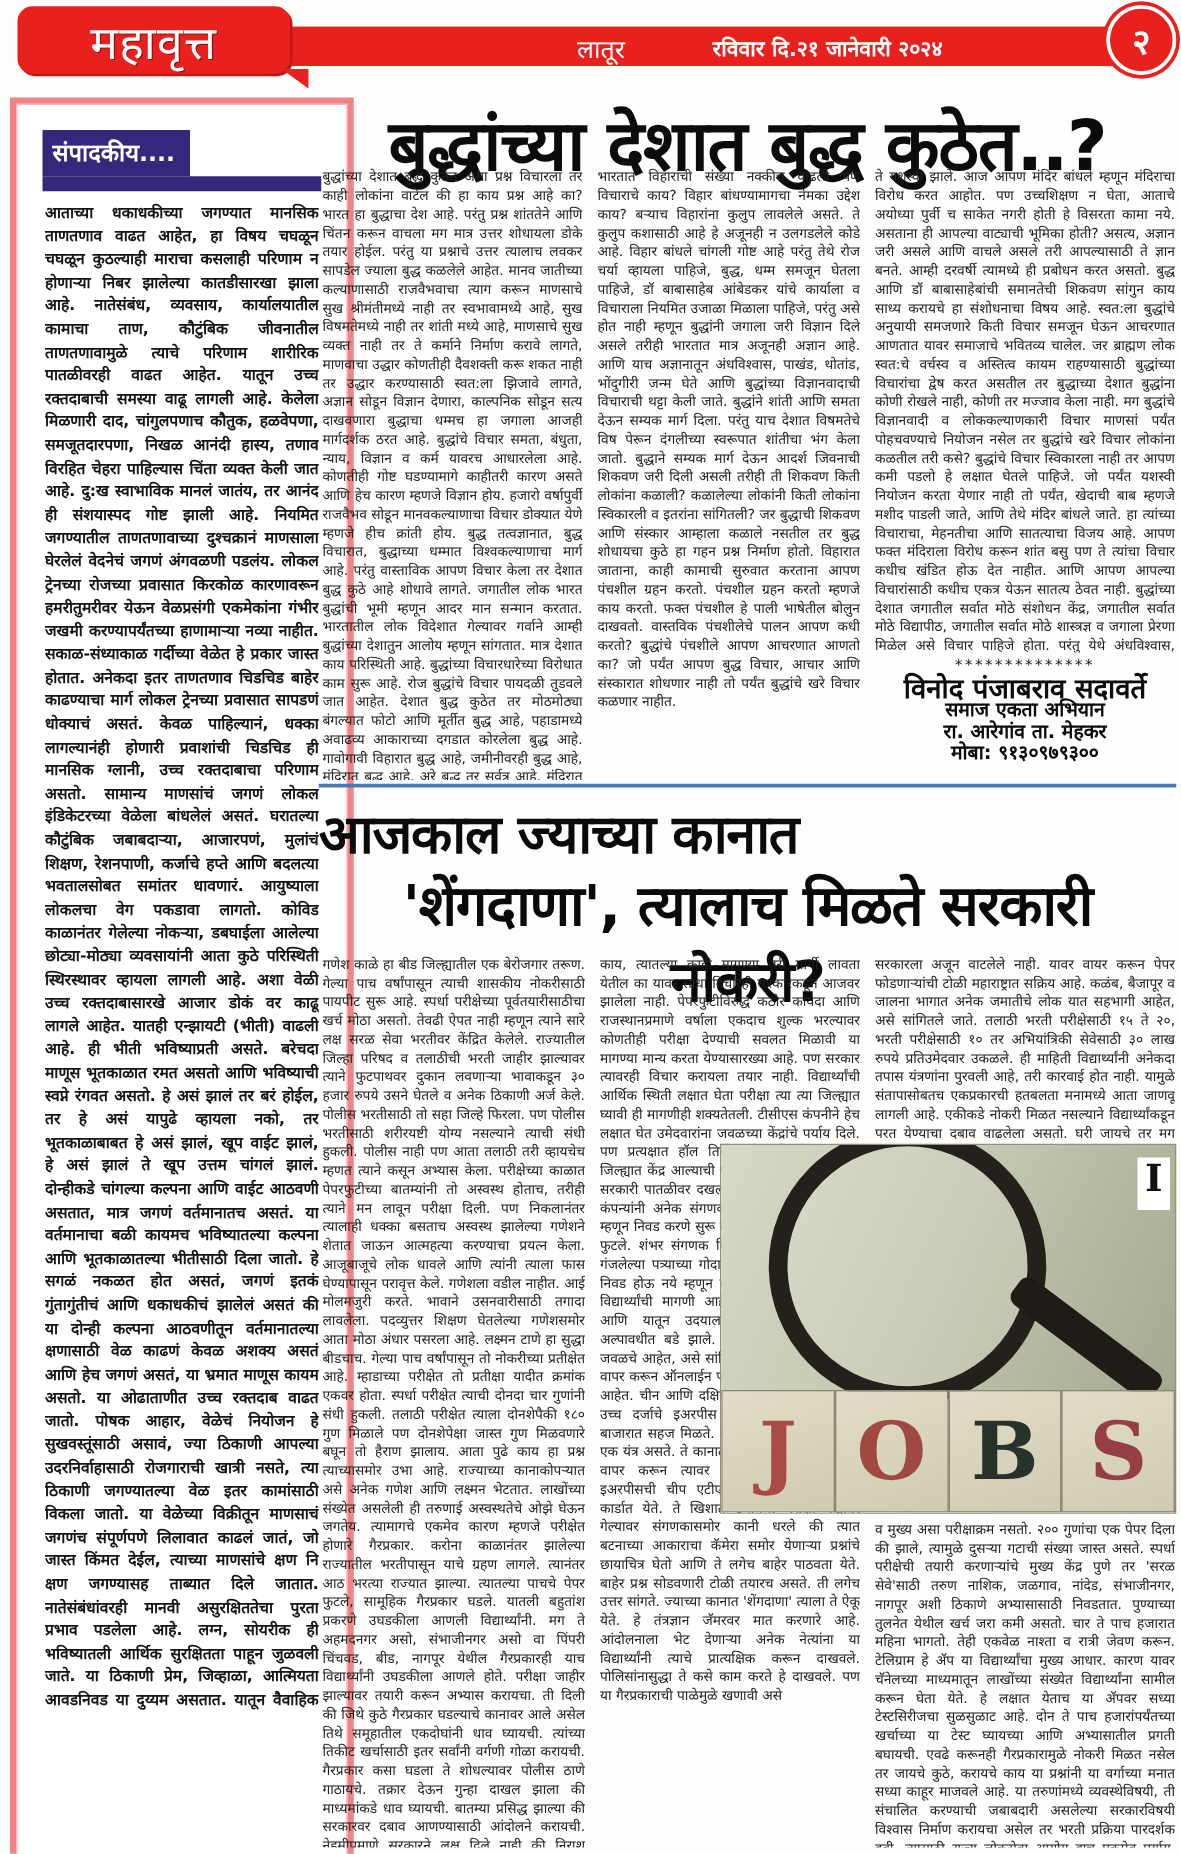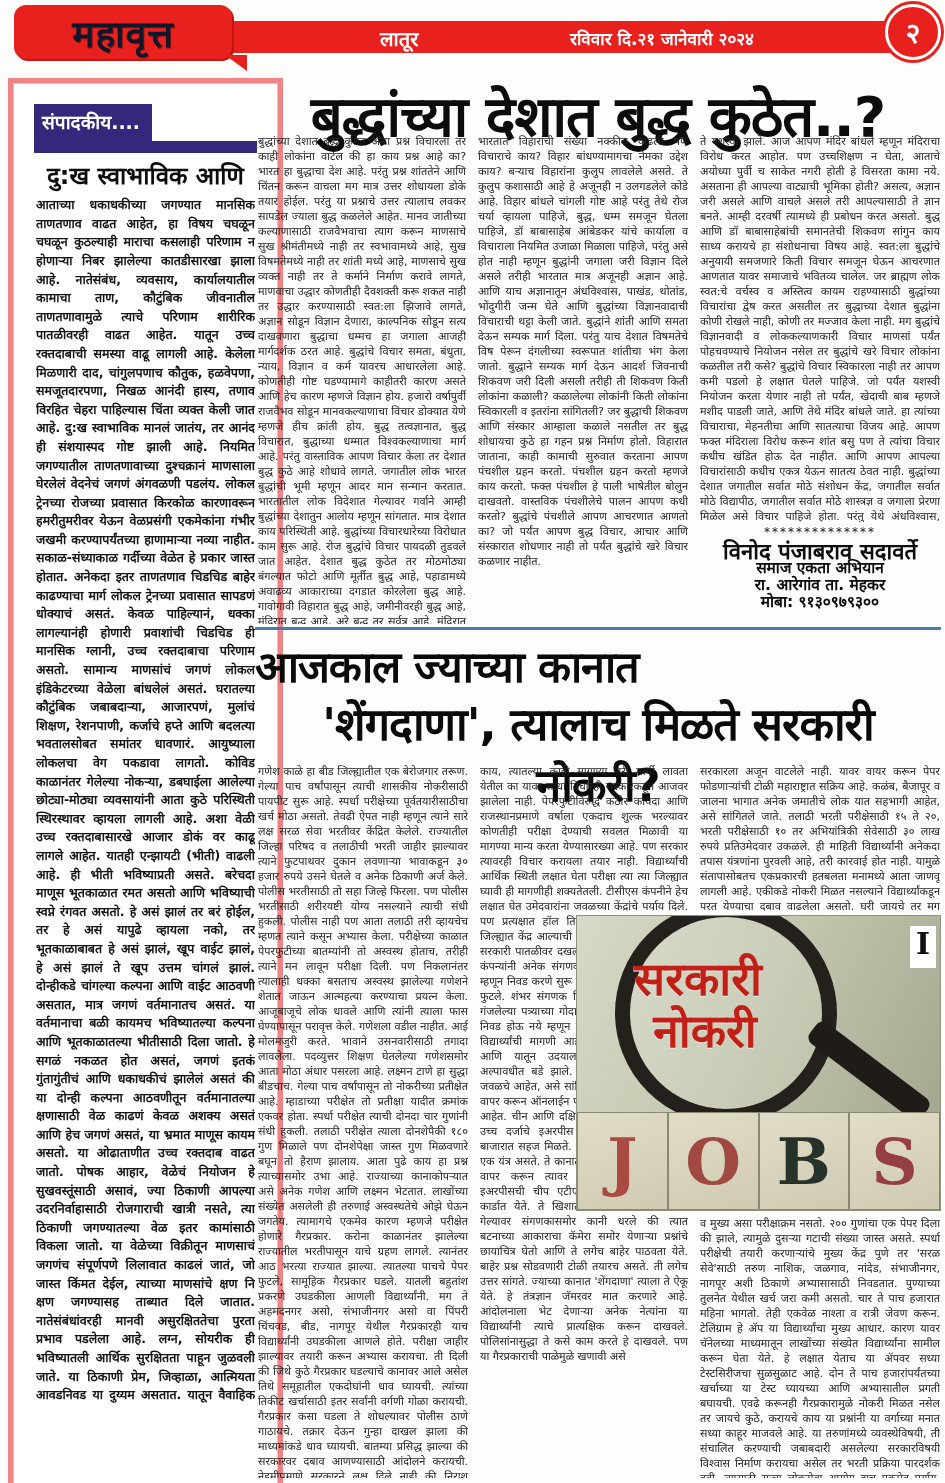--- a/index.html
+++ b/index.html
@@ -9,26 +9,26 @@
     font-family:"DejaVu Sans","Liberation Sans",sans-serif;
   }
   
   .ribbon{position:absolute;left:170px;top:21px;width:745px;height:32px;background:#e8211f;
     clip-path:polygon(0 0,98% 0,100% 35%,97% 100%,2% 100%,0 60%);}
   .ribbon-fold{position:absolute;left:905px;top:50px;width:26px;height:10px;background:#b01512;
     clip-path:polygon(0 0,100% 0,60% 100%,0 60%);}
   .masthead{position:absolute;left:14px;top:5px;width:218px;height:54px;background:#e8211f;
     border-radius:12px;display:flex;align-items:center;justify-content:center;
     box-shadow:2px 2px 0 #c01713;}
-  .masthead span{color:#0f172a;font-size:37px;font-weight:700;letter-spacing:1px;
+  .masthead span{color:#ffffff;font-size:37px;font-weight:400;letter-spacing:1px;
     text-shadow:1px 1px 0 #8e0f0c;}
   .masthead-tail{position:absolute;left:225px;top:55px;width:22px;height:16px;background:#e8211f;
     clip-path:polygon(0 0,100% 0,100% 100%,30% 30%);}
-  .hdr-city{position:absolute;left:380px;top:25px;width:120px;text-align:left;color:#fff;
-    font-size:20px;font-weight:700;}
+  .hdr-city{position:absolute;left:380px;top:25px;width:120px;text-align:right;color:#fff;
+    font-size:20px;font-weight:400;}
   .hdr-date{position:absolute;left:570px;top:27px;width:290px;text-align:left;color:#fff;
     font-size:17px;font-weight:700;}
   .page-badge{position:absolute;left:885px;top:4px;width:50px;height:50px;border-radius:50%;
     background:#e8211f;border:3px solid #fff;box-shadow:0 0 0 3px #e8211f;
     display:flex;align-items:center;justify-content:center;color:#fff;font-size:28px;font-weight:800;}
   
   .edit-box{position:absolute;left:8px;top:62px;width:233px;height:1410px;background:#fff;
     border:5px solid #ef8385;box-shadow:inset 0 0 0 1px #f7b9ba;padding:16px;margin-top:16px;}
   .edit-tab{display:inline-block;margin:5px 0 0 5px;padding:5px 12px 6px 8px;background:#35277c;
     color:#fff;font-size:19px;font-weight:800;}
@@ -97,21 +97,20 @@
 <div class="hdr-city">लातूर</div>
 <div class="hdr-date">रविवार दि.२१ जानेवारी २०२४</div>
 <div class="page-badge">
   <span>२</span>
 </div>
 
 <div class="edit-box">
   <div class="edit-tab">संपादकीय....</div>
   <div class="edit-bar"></div>
   <div class="edit-head">
-    <div>दु:ख स्वाभाविक आणि</div>
   </div>
   <div class="edit-body">आताच्या धकाधकीच्या जगण्यात मानसिक ताणतणाव वाढत आहेत, हा विषय चघळून चघळून कुठल्याही माराचा कसलाही परिणाम न होणाऱ्या निबर झालेल्या कातडीसारखा झाला आहे. नातेसंबंध, व्यवसाय, कार्यालयातील कामाचा ताण, कौटुंबिक जीवनातील ताणतणावामुळे त्याचे परिणाम शारीरिक पातळीवरही वाढत आहेत. यातून उच्च रक्तदाबाची समस्या वाढू लागली आहे. केलेला मिळणारी दाद, चांगुलपणाच कौतुक, हळवेपणा, समजूतदारपणा, निखळ आनंदी हास्य, तणाव विरहित चेहरा पाहिल्यास चिंता व्यक्त केली जात आहे. दु:ख स्वाभाविक मानलं जातंय, तर आनंद ही संशयास्पद गोष्ट झाली आहे. नियमित जगण्यातील ताणतणावाच्या दुश्चक्रानं माणसाला घेरलेलं वेदनेचं जगणं अंगवळणी पडलंय. लोकल ट्रेनच्या रोजच्या प्रवासात किरकोळ कारणावरून हमरीतुमरीवर येऊन वेळप्रसंगी एकमेकांना गंभीर जखमी करण्यापर्यंतच्या हाणामाऱ्या नव्या नाहीत. सकाळ-संध्याकाळ गर्दीच्या वेळेत हे प्रकार जास्त होतात. अनेकदा इतर ताणतणाव चिडचिड बाहेर काढण्याचा मार्ग लोकल ट्रेनच्या प्रवासात सापडणं धोक्याचं असतं. केवळ पाहिल्यानं, धक्का लागल्यानंही होणारी प्रवाशांची चिडचिड ही मानसिक ग्लानी, उच्च रक्तदाबाचा परिणाम असतो. सामान्य माणसांचं जगणं लोकल इंडिकेटरच्या वेळेला बांधलेलं असतं. घरातल्या कौटुंबिक जबाबदाऱ्या, आजारपणं, मुलांचं शिक्षण, रेशनपाणी, कर्जाचे हप्ते आणि बदलत्या भवतालसोबत समांतर धावणारं. आयुष्याला लोकलचा वेग पकडावा लागतो. कोविड काळानंतर गेलेल्या नोकऱ्या, डबघाईला आलेल्या छोट्या-मोठ्या व्यवसायांनी आता कुठे परिस्थिती स्थिरस्थावर व्हायला लागली आहे. अशा वेळी उच्च रक्तदाबासारखे आजार डोकं वर काढू लागले आहेत. यातही एन्झायटी (भीती) वाढली आहे. ही भीती भविष्याप्रती असते. बरेचदा माणूस भूतकाळात रमत असतो आणि भविष्याची स्वप्ने रंगवत असतो. हे असं झालं तर बरं होईल, तर हे असं यापुढे व्हायला नको, तर भूतकाळाबाबत हे असं झालं, खूप वाईट झालं, हे असं झालं ते खूप उत्तम चांगलं झालं. दोन्हीकडे चांगल्या कल्पना आणि वाईट आठवणी असतात, मात्र जगणं वर्तमानातच असतं. या वर्तमानाचा बळी कायमच भविष्यातल्या कल्पना आणि भूतकाळातल्या भीतीसाठी दिला जातो. हे सगळं नकळत होत असतं, जगणं इतकं गुंतागुंतीचं आणि धकाधकीचं झालेलं असतं की या दोन्ही कल्पना आठवणीतून वर्तमानातल्या क्षणासाठी वेळ काढणं केवळ अशक्य असतं आणि हेच जगणं असतं, या भ्रमात माणूस कायम असतो. या ओढाताणीत उच्च रक्तदाब वाढत जातो. पोषक आहार, वेळेचं नियोजन हे सुखवस्तूंसाठी असावं, ज्या ठिकाणी आपल्या उदरनिर्वाहासाठी रोजगाराची खात्री नसते, त्या ठिकाणी जगण्यातल्या वेळ इतर कामांसाठी विकला जातो. या वेळेच्या विक्रीतून माणसाचं जगणंच संपूर्णपणे लिलावात काढलं जातं, जो जास्त किंमत देईल, त्याच्या माणसांचे क्षण नि क्षण जगण्यासह ताब्यात दिले जातात. नातेसंबंधांवरही मानवी असुरक्षिततेचा पुरता प्रभाव पडलेला आहे. लग्न, सोयरीक ही भविष्यातली आर्थिक सुरक्षितता पाहून जुळवली जाते. या ठिकाणी प्रेम, जिव्हाळा, आत्मियता आवडनिवड या दुय्यम असतात. यातून वैवाहिक संबंधातला तणाव वाढत जातो. पुढे हा तणाव मानसिक, शारीरिक आजारांना कारण ठरतो. मोबाईल, इंटरनेटमुळे घराघरातला संवाद कमी होऊन नातेसंबंध प्रमाणाबाहेर संकुचित होत जातात. जगण्याचं संतुलन राखताना ही कसरत हाताबाहेर जाते. देशात सर्वाधिक कारणांनी मृत्यू होणाऱ्या व्याधींमध्ये उच्च रक्तदाब एक महत्वाचं कारण असतं. वैद्यकीय भाषेत हळूहळू दबक्या पावलांनी येणारा मृत्यू असंही म्हणतात. उच्च रक्तदाब वाढीस लागतो. याची लक्षणे सामान्यपणे लवकर लक्षात येत नाहीत, त्यामुळेच धोका वाढत असतो. यातून अचानक येणारा हृदविकाराचा धक्का, पक्षाघात असा कमालीचा धोकादायक असतो. चिंता आणि चिता यात केवळ एकाच अनुस्वाराचा फरक असतो. जगण्यातली वेळ उदरनिर्वाहाच्या शर्यतीत गहाण पडल्याने नाईलाजाने माणसाला वेठबिगारी आयुष्य जगावे लागते. बरेचदा सुखाच्या संकल्पना बाहेरच्या व्यावसायिक जगाने चुकीच्या पद्धतीने बदललेल्या असतात. त्यात कर्ज काढून घर घ्यायलाच हवं, आजच्या जगात गाडी घ्यायलाच हवी, नव्या महागडा मोबाईल, फ्लॅट स्क्रिन टीव्ही, अगदी कपड्यांच्या बाबतीतही पुरेशा गरजेच्या नसलेल्या गोष्टीही मार्केटींगमध्ये माथी मारल्या जातात. बाहेरच्या व्यावसायिक मूल्यांमध्ये कमालीच्या स्पर्धा असल्याने माणसांचं जगणंच एक बाजारमूल्य होऊन जातं. हे माणसाचं झालेलं बाजारमूल्य टिकवण्यासाठी कर्जे काढली जातात, वर्षानुवर्षे ती फेडली जातात.</div>
 </div>
 
 <div class="main-head">बुद्धांच्या देशात बुद्ध कुठेत..?</div>
 
 <div class="mcol mcol1">बुद्धांच्या देशात बुद्ध कुठेत असा प्रश्न विचारला तर काही लोकांना वाटेल की हा काय प्रश्न आहे का? भारत हा बुद्धाचा देश आहे. परंतु प्रश्न शांततेने आणि चिंतन करून वाचला मग मात्र उत्तर शोधायला डोके तयार होईल. परंतु या प्रश्नाचे उत्तर त्यालाच लवकर सापडेल ज्याला बुद्ध कळलेले आहेत. मानव जातीच्या कल्याणासाठी राजवैभवाचा त्याग करून माणसाचे सुख श्रीमंतीमध्ये नाही तर स्वभावामध्ये आहे, सुख विषमतेमध्ये नाही तर शांती मध्ये आहे, माणसाचे सुख व्यक्त नाही तर ते कर्माने निर्माण करावे लागते, माणवाचा उद्धार कोणतीही दैवशक्ती करू शकत नाही तर उद्धार करण्यासाठी स्वत:ला झिजावे लागते, अज्ञान सोडून विज्ञान देणारा, काल्पनिक सोडून सत्य दाखवणारा बुद्धाचा धम्मच हा जगाला आजही मार्गदर्शक ठरत आहे. बुद्धांचे विचार समता, बंधुता, न्याय, विज्ञान व कर्म यावरच आधारलेला आहे. कोणतीही गोष्ट घडण्यामागे काहीतरी कारण असते आणि हेच कारण म्हणजे विज्ञान होय. हजारो वर्षापुर्वी राजवैभव सोडून मानवकल्याणाचा विचार डोक्यात येणे म्हणजे हीच क्रांती होय. बुद्ध तत्वज्ञानात, बुद्ध विचारात, बुद्धाच्या धम्मात विश्वकल्याणाचा मार्ग आहे. परंतु वास्ताविक आपण विचार केला तर देशात बुद्ध कुठे आहे शोधावे लागते. जगातील लोक भारत बुद्धांची भूमी म्हणून आदर मान सन्मान करतात. भारतातील लोक विदेशात गेल्यावर गर्वाने आम्ही बुद्धांच्या देशातुन आलोय म्हणून सांगतात. मात्र देशात काय परिस्थिती आहे. बुद्धांच्या विचारधारेच्या विरोधात काम सुरू आहे. रोज बुद्धांचे विचार पायदळी तुडवले जात आहेत. देशात बुद्ध कुठेत तर मोठमोठ्या बंगल्यात फोटो आणि मूर्तीत बुद्ध आहे, पहाडामध्ये अवाढव्य आकाराच्या दगडात कोरलेला बुद्ध आहे. गावोगावी विहारात बुद्ध आहे, जमीनीवरही बुद्ध आहे, मंदिरात बुद्ध आहे, अरे बुद्ध तर सर्वत्र आहे. मंदिरात बुद्ध असल्याच्या रिल्सही आम्ही शेअर करतो. म्हणजे बुद्ध अजूनही देशात आहेच हिच भावना आज बहुतांश लोकांची आहे. परंतु बुद्ध फक्त मूर्ती, विहार, मंदिरात बंधिस्त होणारे आहेत का? बुद्ध म्हणजे फक्त मूर्ती लेणी आणि दैविकरण करून मंदिरात ठेवलेली प्रतीमा म्हणजे बुद्ध का? तर नाही. कारण बुद्ध फक्त एक व्यक्त नाही तर विचार आहे, आचार आहे, संस्कार आहे. म्हणून बुद्ध शोधायचाच तर विचारात, आचारात आणि संस्कारात शोधावा लागणार आहे. जो पर्यंत आपण बुद्ध विचारात, आचारात आणि संस्कारात शोधणार नाही तो पर्यंत बुद्ध कळणार नाहीत. आणि जेव्हा आपण बुद्ध विचार, आचार आणि संस्कारात शोधायला लागु तेव्हा कळेल बुद्धांच्या देशात बुद्धांचे विचार, आचार आणि संस्कार किती लोक पाळतात? डॉ बाबासाहेब आंबेडकर यांनी धम्माची दिशा दिल्यानंतर</div>
 <div class="mcol mcol2">भारतात विहारांची संख्या नक्कीच वाढली पण विचाराचे काय? विहार बांधण्यामागचा नेमका उद्देश काय? बऱ्याच विहारांना कुलुप लावलेले असते. ते कुलुप कशासाठी आहे हे अजूनही न उलगडलेले कोडे आहे. विहार बांधले चांगली गोष्ट आहे परंतु तेथे रोज चर्या व्हायला पाहिजे, बुद्ध, धम्म समजून घेतला पाहिजे, डॉ बाबासाहेब आंबेडकर यांचे कार्याला व विचाराला नियमित उजाळा मिळाला पाहिजे, परंतु असे होत नाही म्हणून बुद्धांनी जगाला जरी विज्ञान दिले असले तरीही भारतात मात्र अजूनही अज्ञान आहे. आणि याच अज्ञानातून अंधविश्वास, पाखंड, थोतांड, भोंदुगीरी जन्म घेते आणि बुद्धांच्या विज्ञानवादाची विचाराची थट्टा केली जाते. बुद्धांने शांती आणि समता देऊन सम्यक मार्ग दिला. परंतु याच देशात विषमतेचे विष पेरून दंगलीच्या स्वरूपात शांतीचा भंग केला जातो. बुद्धाने सम्यक मार्ग देऊन आदर्श जिवनाची शिकवण जरी दिली असली तरीही ती शिकवण किती लोकांना कळाली? कळालेल्या लोकांनी किती लोकांना स्विकारली व इतरांना सांगितली? जर बुद्धाची शिकवण आणि संस्कार आम्हाला कळाले नसतील तर बुद्ध शोधायचा कुठे हा गहन प्रश्न निर्माण होतो. विहारात जाताना, काही कामाची सुरुवात करताना आपण पंचशील ग्रहन करतो. पंचशील ग्रहन करतो म्हणजे काय करतो. फक्त पंचशील हे पाली भाषेतील बोलुन दाखवतो. वास्तविक पंचशीलेचे पालन आपण कधी करतो? बुद्धांचे पंचशीले आपण आचरणात आणतो का? जो पर्यंत आपण बुद्ध विचार, आचार आणि संस्कारात शोधणार नाही तो पर्यंत बुद्धांचे खरे विचार कळणार नाहीत.</div>
 <div class="mcol mcol3">
   <div class="m3text">ते यशस्वी झाले. आज आपण मंदिर बांधले म्हणून मंदिराचा विरोध करत आहोत. पण उच्चशिक्षण न घेता, आताचे अयोध्या पुर्वी च साकेत नगरी होती हे विसरता कामा नये. असताना ही आपल्या वाट्याची भूमिका होती? असत्य, अज्ञान जरी असले आणि वाचले असले तरी आपल्यासाठी ते ज्ञान बनते. आम्ही दरवर्षी त्यामध्ये ही प्रबोधन करत असतो. बुद्ध आणि डॉ बाबासाहेबांची समानतेची शिकवण सांगुन काय साध्य करायचे हा संशोधनाचा विषय आहे. स्वत:ला बुद्धांचे अनुयायी समजणारे किती विचार समजून घेऊन आचरणात आणतात यावर समाजाचे भवितव्य चालेल. जर ब्राह्मण लोक स्वत:चे वर्चस्व व अस्तित्व कायम राहण्यासाठी बुद्धांच्या विचारांचा द्वेष करत असतील तर बुद्धाच्या देशात बुद्धांना कोणी रोखले नाही, कोणी तर मज्जाव केला नाही. मग बुद्धांचे विज्ञानवादी व लोककल्याणकारी विचार माणसां पर्यंत पोहचवण्याचे नियोजन नसेल तर बुद्धांचे खरे विचार लोकांना कळतील तरी कसे? बुद्धांचे विचार स्विकारला नाही तर आपण कमी पडलो हे लक्षात घेतले पाहिजे. जो पर्यंत यशस्वी नियोजन करता येणार नाही तो पर्यंत, खेदाची बाब म्हणजे मशीद पाडली जाते, आणि तेथे मंदिर बांधले जाते. हा त्यांच्या विचाराचा, मेहनतीचा आणि सातत्याचा विजय आहे. आपण फक्त मंदिराला विरोध करून शांत बसु पण ते त्यांचा विचार कधीच खंडित होऊ देत नाहीत. आणि आपण आपल्या विचारांसाठी कधीच एकत्र येऊन सातत्य ठेवत नाही. बुद्धांच्या देशात जगातील सर्वात मोठे संशोधन केंद्र, जगातील सर्वात मोठे विद्यापीठ, जगातील सर्वात मोठे शास्त्रज्ञ व जगाला प्रेरणा मिळेल असे विचार पाहिजे होता. परंतु येथे अंधविश्वास, भक्त, अज्ञान आणि भोंदुगीरी वाढली आहे. विषमतेच्या जोरावर राजकारण केले जाते. यामध्ये बुद्धांचे शुद्ध विचार कुठेच दिसत नाहीत. म्हणून पूजा पडतो. बुद्धांच्या देशात बुद्ध कुठे आहेत?</div>
@@ -130,24 +129,20 @@
 <div class="job-head2">'शेंगदाणा', त्यालाच मिळते सरकारी नोकरी?</div>
 
 <div class="jcol jcol1">गणेश काळे हा बीड जिल्ह्यातील एक बेरोजगार तरूण. गेल्या पाच वर्षांपासून त्याची शासकीय नोकरीसाठी पायपीट सुरू आहे. स्पर्धा परीक्षेच्या पूर्वतयारीसाठीचा खर्च मोठा असतो. तेवढी ऐपत नाही म्हणून त्याने सारे लक्ष सरळ सेवा भरतीवर केंद्रित केलेले. राज्यातील जिल्हा परिषद व तलाठीची भरती जाहीर झाल्यावर त्याने फुटपाथवर दुकान लवणाऱ्या भावाकडून ३० हजार रुपये उसने घेतले व अनेक ठिकाणी अर्ज केले. पोलीस भरतीसाठी तो सहा जिल्हे फिरला. पण पोलीस भरतीसाठी शरीरयष्टी योग्य नसल्याने त्याची संधी हुकली. पोलीस नाही पण आता तलाठी तरी व्हायचेच म्हणत त्याने कसून अभ्यास केला. परीक्षेच्या काळात पेपरफुटीच्या बातम्यांनी तो अस्वस्थ होताच, तरीही त्याने मन लावून परीक्षा दिली. पण निकलानंतर त्यालाही धक्का बसताच अस्वस्थ झालेल्या गणेशने शेतात जाऊन आत्महत्या करण्याचा प्रयत्न केला. आजूबाजूचे लोक धावले आणि त्यांनी त्याला फास घेण्यापासून परावृत्त केले. गणेशला वडील नाहीत. आई मोलमजुरी करते. भावाने उसनवारीसाठी तगादा लावलेला. पदव्युत्तर शिक्षण घेतलेल्या गणेशसमोर आता मोठा अंधार पसरला आहे. लक्ष्मन टाणे हा सुद्धा बीडचाच. गेल्या पाच वर्षांपासून तो नोकरीच्या प्रतीक्षेत आहे. म्हाडाच्या परीक्षेत तो प्रतीक्षा यादीत क्रमांक एकवर होता. स्पर्धा परीक्षेत त्याची दोनदा चार गुणांनी संधी हुकली. तलाठी परीक्षेत त्याला दोनशेपैकी १८० गुण मिळाले पण दोनशेपेक्षा जास्त गुण मिळवणारे बघून तो हैराण झालाय. आता पुढे काय हा प्रश्न त्याच्यासमोर उभा आहे. राज्याच्या कानाकोपऱ्यात असे अनेक गणेश आणि लक्ष्मन भेटतात. लाखोंच्या संख्येत असलेली ही तरुणाई अस्वस्थतेचे ओझे घेऊन जगतेय. त्यामागचे एकमेव कारण म्हणजे परीक्षेत होणारे गैरप्रकार. करोना काळानंतर झालेल्या राज्यातील भरतीपासून याचे ग्रहण लागले. त्यानंतर आठ भरत्या राज्यात झाल्या. त्यातल्या पाचचे पेपर फुटले, सामूहिक गैरप्रकार घडले. यातली बहुतांश प्रकरणे उघडकीला आणली विद्यार्थ्यांनी. मग ते अहमदनगर असो, संभाजीनगर असो वा पिंपरी चिंचवड, बीड, नागपूर येथील गैरप्रकारही याच विद्यार्थ्यांनी उघडकीला आणले होते. परीक्षा जाहीर झाल्यावर तयारी करून अभ्यास करायचा. ती दिली की जिथे कुठे गैरप्रकार घडल्याचे कानावर आले असेल तिथे समूहातील एकदोघांनी धाव घ्यायची. त्यांच्या तिकीट खर्चासाठी इतर सर्वांनी वर्गणी गोळा करायची. गैरप्रकार कसा घडला ते शोधल्यावर पोलीस ठाणे गाठायचे. तक्रार देऊन गुन्हा दाखल झाला की माध्यमांकडे धाव घ्यायची. बातम्या प्रसिद्ध झाल्या की सरकारवर दबाव आणण्यासाठी आंदोलने करायची. नेहमीप्रमाणे सरकारने लक्ष दिले नाही की निराश व्हायचे. काही दिवस याच अवस्थेत काढल्यावर पुन्हा मनाला उभारी देत नव्या भरतीच्या तयारीला लागायचे. राज्यातील सुमारे तीस लाख तरुणांच्या जगण्याचा क्रम असा ठरलेला. परीक्षार्थींही तेच आणि जागल्याच्या भूमिकेतही तेच. चित्रच चीड आणणारे, सरकारच्या बेपर्वा वृत्तीवर नेमके बोट ठेवणारे आहे. या तरुणांचा कुणीही नेता नाही. राहुल कवठेकर आणि नीलेश गायकवाड हे माध्यमांना या विषयावर प्रतिक्रिया देतात म्हणून ते चर्चेत आहेत. प्रत्यक्षात तेही परीक्षार्थीच. त्यामुळे साऱ्यांच्या तक्रारींचा पाऊस या दोघांच्या मोबाईलमध्ये साठवलेला असतो. या तरुणांची लाखाच्या पटीतील संख्या बघून राजकारणी आणि त्यातल्या त्यात विरोधी पक्षांचे नेते या समूहाकडे राजकीय आशेने आकर्षित झाले आहेत. पण त्यांचा सहभाग केवळ आंदोलनापुरता असतो. एखादा नेता जरा जास्तच मनवाळू निघाला तर तो आंदोलनासाठी थोडीफार पैशाची मदत करतो, बाकी काही नाही. त्यामुळे राज्यात सत्ता बदलली की या आंदोलनात सहभागी होणाऱ्या नेत्यांचे चेहरे बदलतात, प्रश्न मात्र कायम राहतो, हेही या तरुणांच्या अंगवळणी पडलेले आहे. गैरप्रकाराविरुद्ध न्यायालयात दाद मागावी तर पैशाचा प्रश्न नेहमीच समोर उभा असतो. एका प्रकरणात दाद मागण्यासाठी 'आप'च्या धनंजय शिंदेंनी आर्थिक मदत केली होती. इतर नेत्यांनी केवळ तोंडपाटीलकी केली. या विद्यार्थ्यांच्या आंदोलनाची सरकारने दखल घेतली, चर्चेसाठी बोलावले असे तर फारच क्वचित घडले आहे. गैरप्रकार हा एक भाग झाला पण त्यांच्या एकूण मागण्या</div>
 <div class="jcol jcol2">काय, त्यातल्या काही मागण्या तरी मार्गी लावता येतील का यावर साधा विचारही सरकारकडून आजवर झालेला नाही. पेपरफुटीविरुद्ध कठोर कायदा आणि राजस्थानप्रमाणे वर्षाला एकदाच शुल्क भरल्यावर कोणतीही परीक्षा देण्याची सवलत मिळावी या मागण्या मान्य करता येण्यासारख्या आहे. पण सरकार त्यावरही विचार करायला तयार नाही. विद्यार्थ्यांची आर्थिक स्थिती लक्षात घेता परीक्षा त्या त्या जिल्ह्यात घ्यावी ही मागणीही शक्यतेतली. टीसीएस कंपनीने हेच लक्षात घेत उमेदवारांना जवळच्या केंद्रांचे पर्याय दिले. पण प्रत्यक्षात हॉल तिकीट मिळाले की दुसऱ्याच जिल्ह्यात केंद्र आल्याची फसवणूक लक्षात येऊनसुद्धा सरकारी पातळीवर दखल घेतली जात नाही. खासगी कंपन्यांनी अनेक संगणक प्रशिक्षण केंद्रे परीक्षेसाठी म्हणून निवड करणे सुरू केल्यावर याचे पेवच राज्यभर फुटले. शंभर संगणक विकत घेत अशी केंद्रे चक्क गंजलेल्या पत्र्याच्या गोदामात सुरू केली. या केंद्रांची निवड होऊ नये म्हणून कडक नियम व्हावे अशी या विद्यार्थ्यांची मागणी आहे. त्यावरूनही दुर्लक्ष झाले आणि यातून उदयाला आलेले हे केंद्रचालक अल्पावधीत बडे झाले. ते बहुतांश राजकारण्यांच्या जवळचे आहेत, असे सांगितले जाते. उच्च तंत्रज्ञानाचा वापर करून ऑनलाईन परीक्षेतही गैरप्रकार सुरू झाले आहेत. चीन आणि दक्षिण कोरियातून आयात केलेले उच्च दर्जाचे इअरपीस दिल्ली आणि गुरुग्रामच्या बाजारात सहज मिळते. यात शेंगदाण्याच्या आकाराचे एक यंत्र असते. ते कानात लावायचे असते. ब्ल्युटुथचा वापर करून त्यावर संवाद साधता येतो. या इअरपीसची चीप एटीएम कार्डसारख्या दिसणाऱ्या कार्डात येते. ते खिशात ठेवायचे. परीक्षा केंद्रावर गेल्यावर संगणकासमोर कानी धरले की त्यात बटनाच्या आकाराचा कॅमेरा समोर येणाऱ्या प्रश्नांचे छायाचित्र घेतो आणि ते लगेच बाहेर पाठवता येते. बाहेर प्रश्न सोडवणारी टोळी तयारच असते. ती लगेच उत्तर सांगते. ज्याच्या कानात 'शेंगदाणा' त्याला ते ऐकू येते. हे तंत्रज्ञान जॅमरवर मात करणारे आहे. आंदोलनाला भेट देणाऱ्या अनेक नेत्यांना या विद्यार्थ्यांनी त्याचे प्रात्यक्षिक करून दाखवले. पोलिसांनासुद्धा ते कसे काम करते हे दाखवले. पण या गैरप्रकाराची पाळेमुळे खणावी असे</div>
 <div class="jcol jcol3t">सरकारला अजून वाटलेले नाही. यावर वायर करून पेपर फोडणाऱ्यांची टोळी महाराष्ट्रात सक्रिय आहे. कळंब, बैजापूर व जालना भागात अनेक जमातीचे लोक यात सहभागी आहेत, असे सांगितले जाते. तलाठी भरती परीक्षेसाठी १५ ते २०, भरती परीक्षेसाठी १० तर अभियांत्रिकी सेवेसाठी ३० लाख रुपये प्रतिउमेदवार उकळले. ही माहिती विद्यार्थ्यांनी अनेकदा तपास यंत्रणांना पुरवली आहे, तरी कारवाई होत नाही. यामुळे संतापासोबतच एकप्रकारची हतबलता मनामध्ये आता जाणवू लागली आहे. एकीकडे नोकरी मिळत नसल्याने विद्यार्थ्यांकडून परत येण्याचा दबाव वाढलेला असतो. घरी जायचे तर मग शिक्षण कशाला घेतले, हा या तरुणांचा सवाल. लाखोंच्या संख्येत असलेल्या या विद्यार्थ्यांची वर्गवारी दोन गटात होते. त्यातला पहिला स्पर्धा परीक्षांची तयारी करणारा तर दुसरा 'सरळ सेवे'वर अवलंबून असलेला. 'सरळ सेवे'त चाळणी, पात्रता, प्राथमिक</div>
 <div class="jcol jcol3b">व मुख्य असा परीक्षाक्रम नसतो. २०० गुणांचा एक पेपर दिला की झाले, त्यामुळे दुसऱ्या गटाची संख्या जास्त असते. स्पर्धा परीक्षेची तयारी करणाऱ्यांचे मुख्य केंद्र पुणे तर 'सरळ सेवे'साठी तरुण नाशिक, जळगाव, नांदेड, संभाजीनगर, नागपूर अशी ठिकाणे अभ्यासासाठी निवडतात. पुण्याच्या तुलनेत येथील खर्च जरा कमी असतो. चार ते पाच हजारात महिना भागतो. तेही एकवेळ नाश्ता व रात्री जेवण करून. टेलिग्राम हे ॲप या विद्यार्थ्यांचा मुख्य आधार. कारण यावर चॅनेलच्या माध्यमातून लाखोंच्या संख्येत विद्यार्थ्यांना सामील करून घेता येते. हे लक्षात येताच या ॲपवर सध्या टेस्टसिरीजचा सुळसुळाट आहे. दोन ते पाच हजारांपर्यंतच्या खर्चाच्या या टेस्ट घ्यायच्या आणि अभ्यासातील प्रगती बघायची. एवढे करूनही गैरप्रकारामुळे नोकरी मिळत नसेल तर जायचे कुठे, करायचे काय या प्रश्नांनी या वर्गाच्या मनात सध्या काहूर माजवले आहे. या तरुणांमध्ये व्यवस्थेविषयी, ती संचालित करण्याची जबाबदारी असलेल्या सरकारविषयी विश्वास निर्माण करायचा असेल तर भरती प्रक्रिया पारदर्शक हवी. त्यासाठी राज्य लोकसेवा आयोग हाच एकमेव पर्याय. मात्र त्यावर सरकारकडून नुसती चालढकल सुरू आहे. अशा स्थितीत दाद तरी कुणाकडे मागायची, अभ्यास करायचा की आंदोलनेच करत राहायचे, या प्रश्नांनी हे लाखो तरुण अस्वस्थ आहेत.</div>
 
 <div class="photo">
   <div class="lens-ring"></div>
   <div class="lens-handle"></div>
-  <div class="photo-text">
-    <div class="l1">सरकारी</div>
-    <div class="l2">नोकरी</div>
-  </div>
   <div class="corner-mark">I</div>
   <div class="blocks">
     <div class="block">J</div>
     <div class="block">O</div>
     <div class="block">B</div>
     <div class="block">S</div>
   </div>
 </div>
 
 </body></html>

